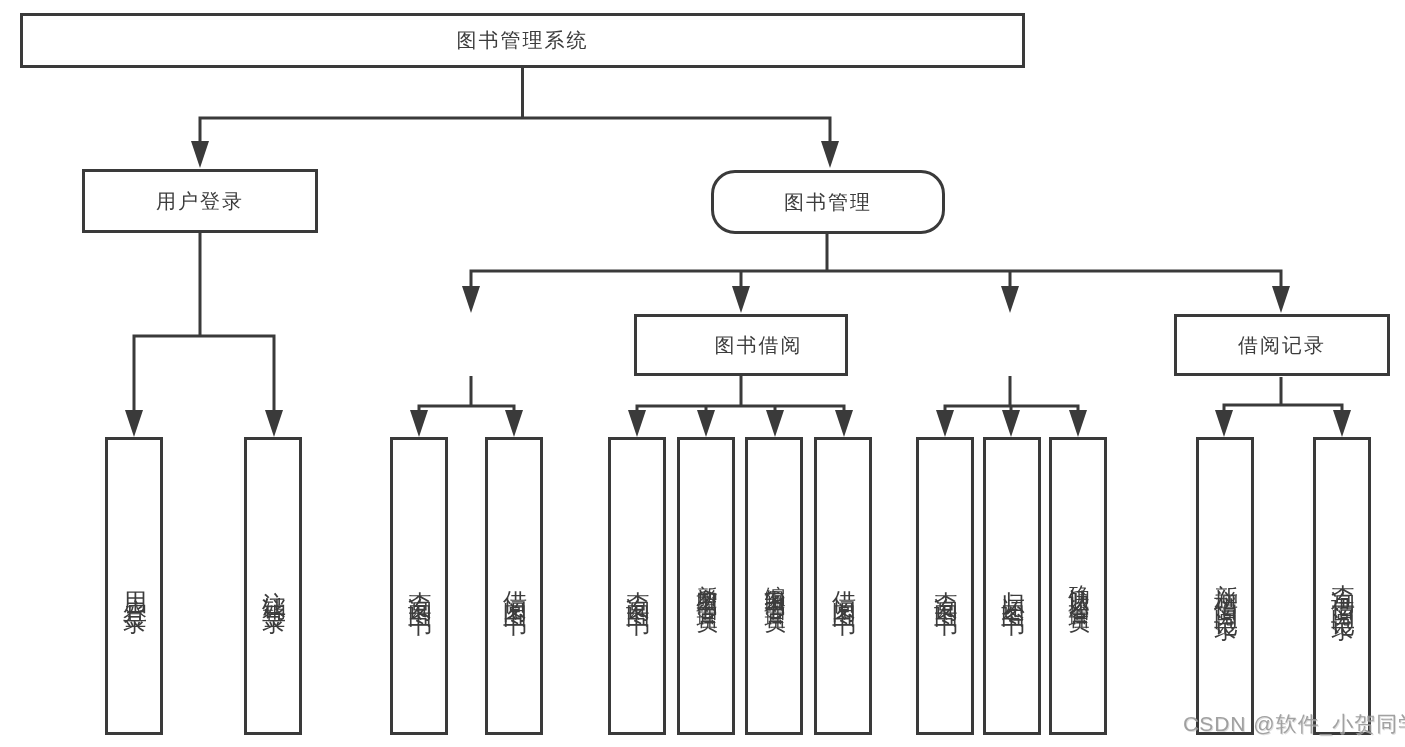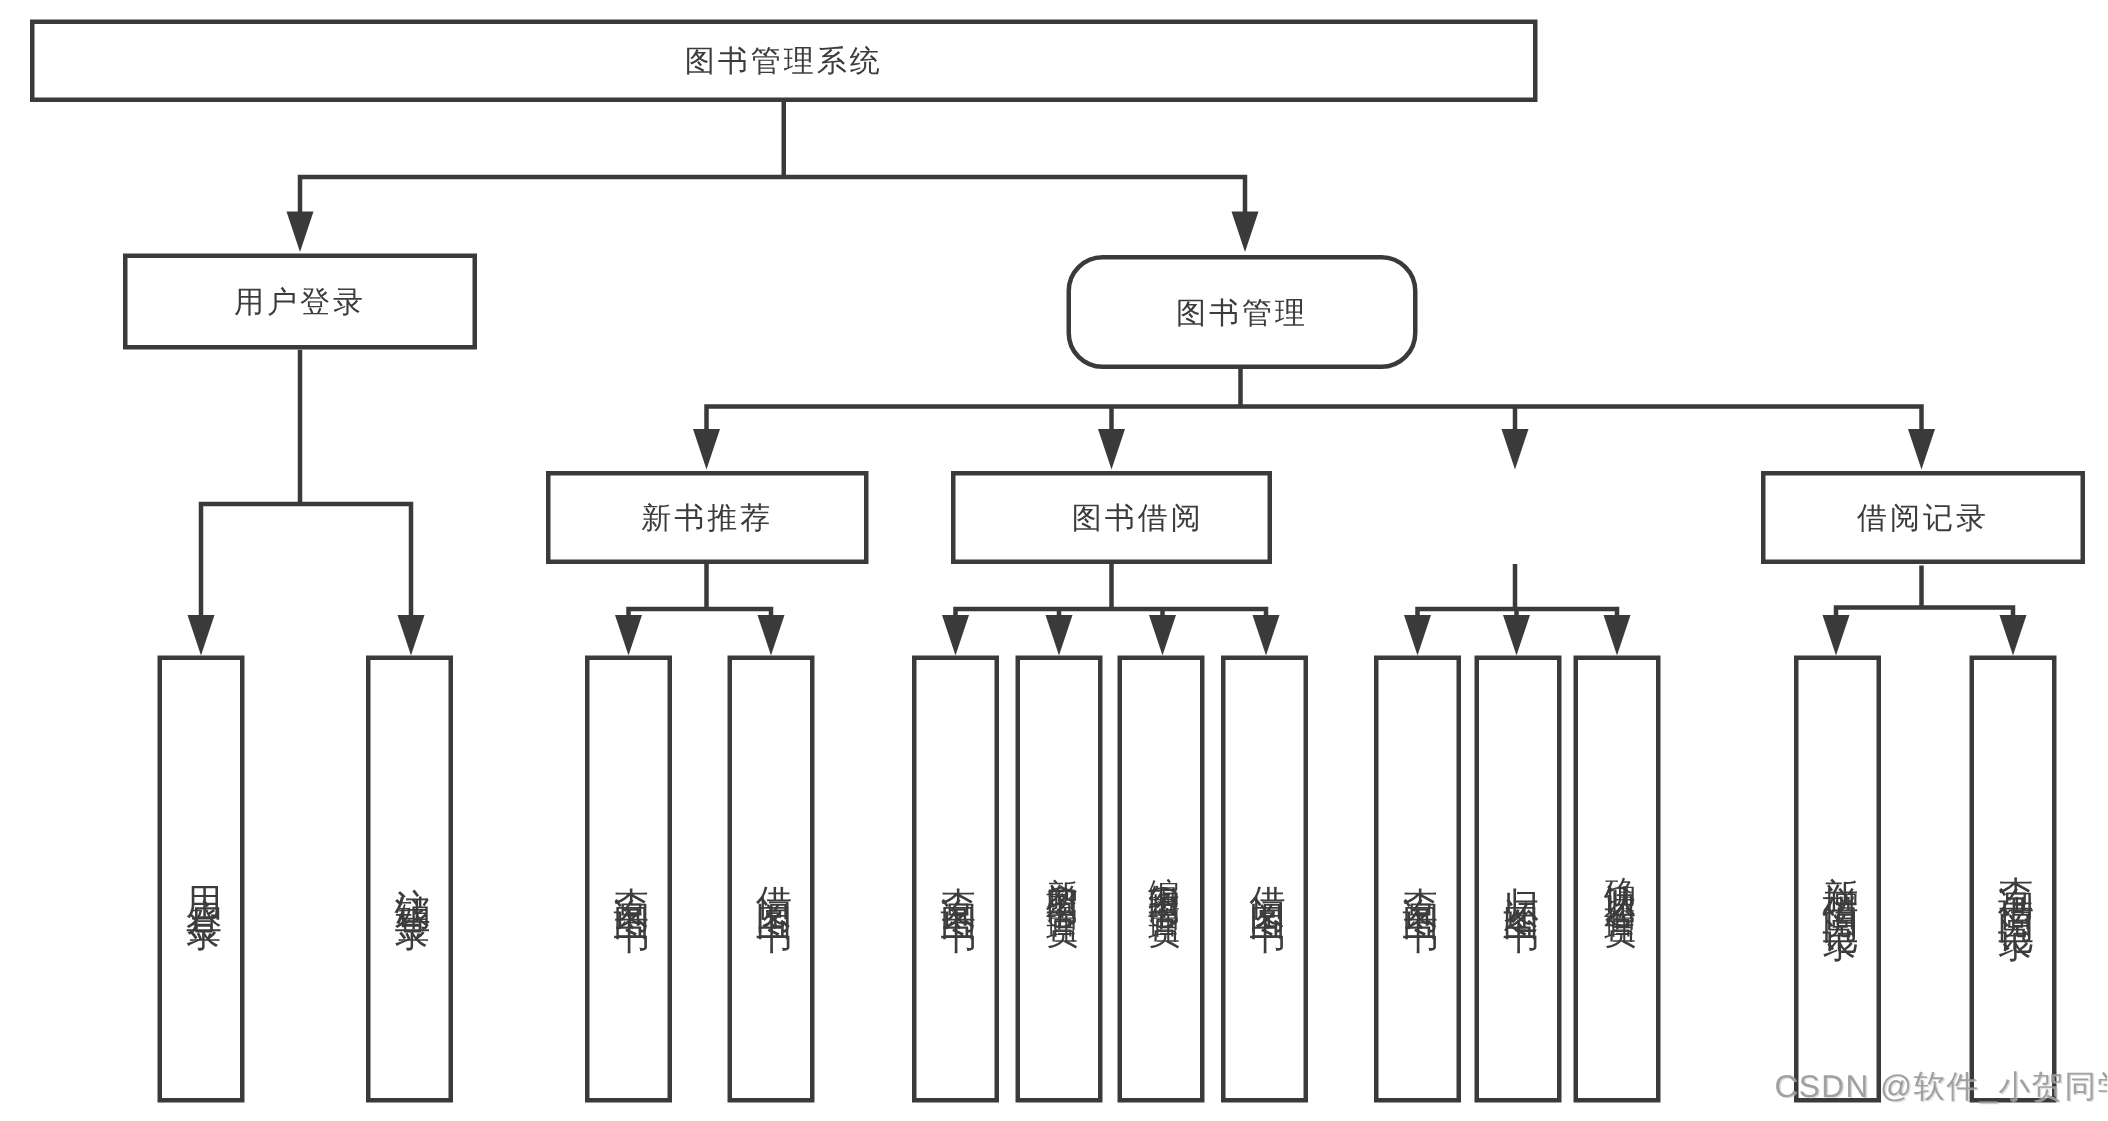--- a/index.html
+++ b/index.html
@@ -111,23 +111,22 @@
       <polygon points="1069,410 1087,410 1078,437"></polygon>
 
       <polygon points="1215,410 1233,410 1224,437"></polygon>
       <polygon points="1333,410 1351,410 1342,437"></polygon>
     </g>
   </svg>
 
   <div class="node hnode" style="left:20px; top:13px; width:1005px; height:55px;">图书管理系统</div>
 
   <div class="node hnode" style="left:82px; top:169px; width:236px; height:64px;">用户登录</div>
-  <div class="node hnode" style="left:711px; top:170px; width:234px; height:76px;border-radius:24px;">图书管理</div>
+  <div class="node hnode" style="left:711px; top:170px; width:234px; height:64px;border-radius:24px;">图书管理</div>
 
-  <div class="node hnode" style="left:364px; top:314px; width:215px; height:62px;">新书推荐</div>
   <div class="node hnode" style="left:634px; top:314px; width:214px; height:62px;padding-left:35px;">图书借阅</div>
   <div class="node hnode" style="left:1174px; top:314px; width:216px; height:62px;">借阅记录</div>
 
   <div class="node vnode" style="left:105px; top:437px;">用户登录</div>
   <div class="node vnode" style="left:244px; top:437px;">注销登录</div>
 
   <div class="node vnode" style="left:390px; top:437px;">查询图书</div>
   <div class="node vnode" style="left:485px; top:437px;">借阅图书</div>
 
   <div class="node vnode" style="left:608px; top:437px;">查询图书</div>

